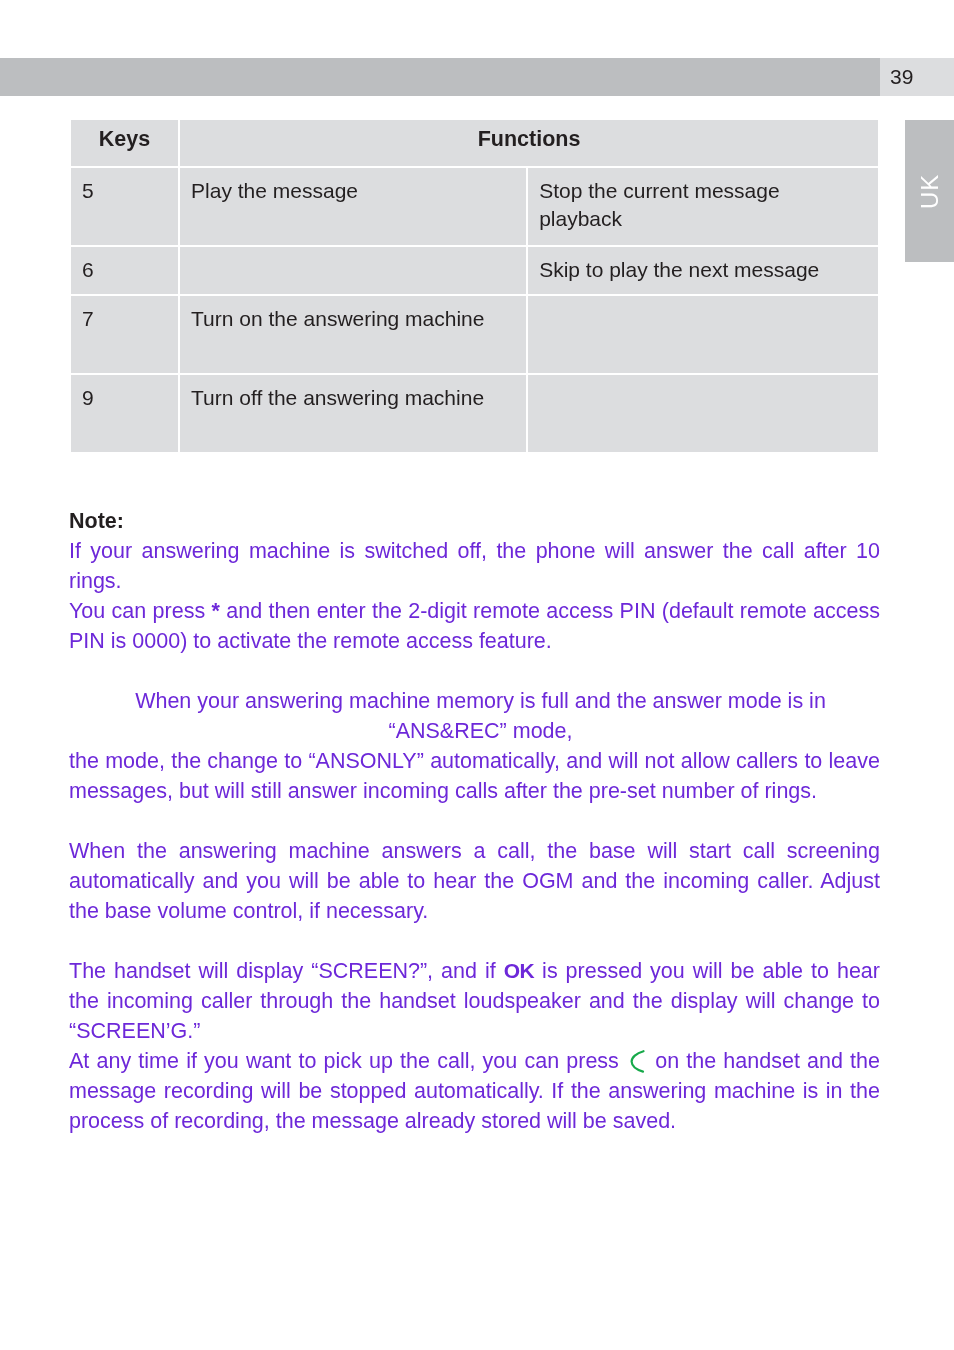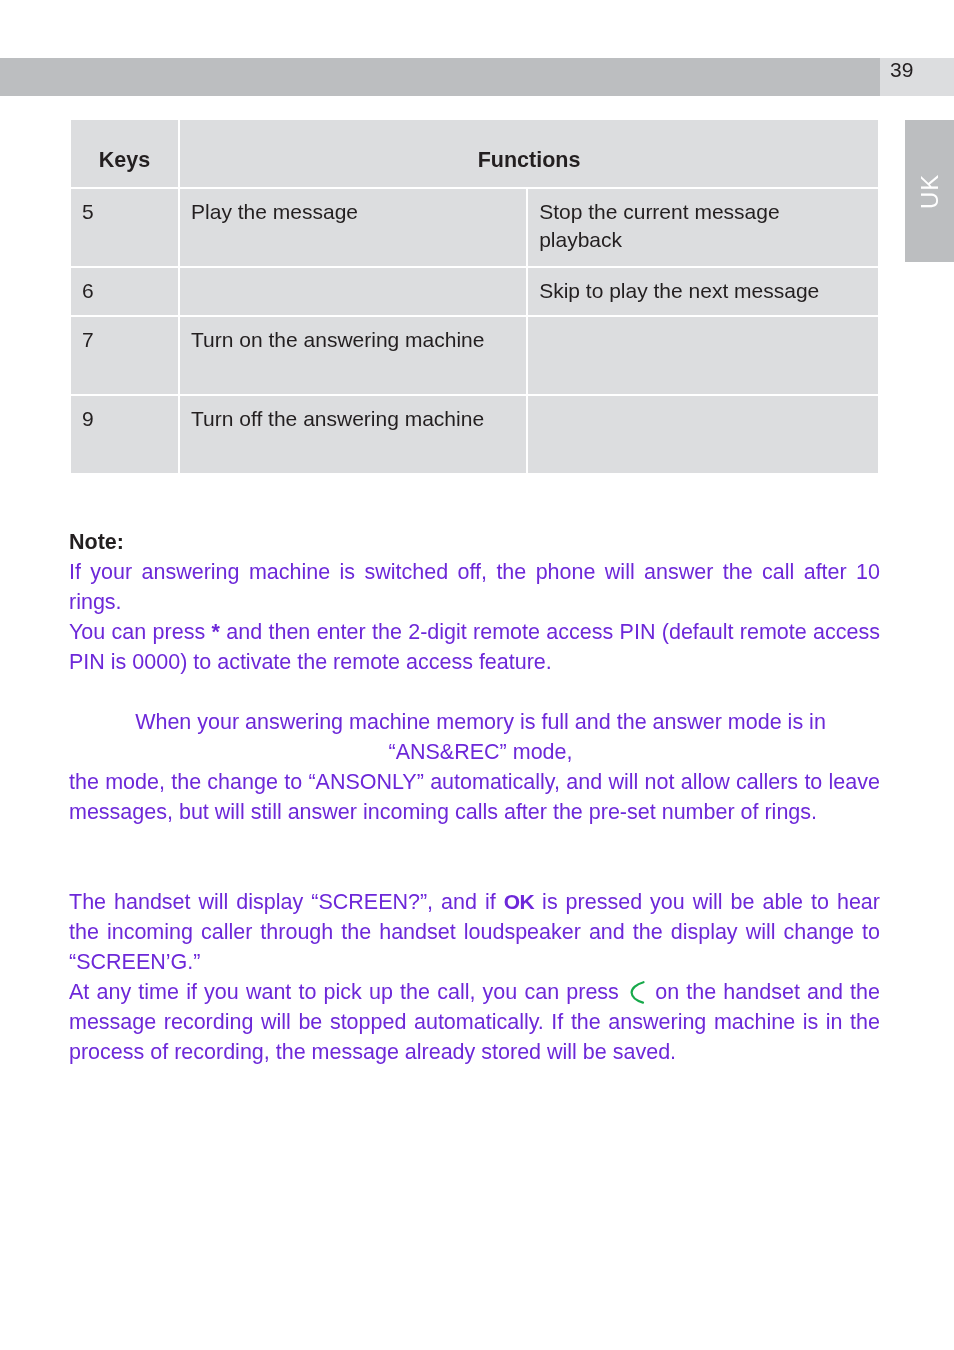--- a/index.html
+++ b/index.html
@@ -33,21 +33,21 @@
     background: #bcbec0;
   }
   .page-number-box {
     position: absolute;
     left: 880px;
     top: 0;
     width: 74px;
     height: 38px;
     background: #dcdddf;
     display: flex;
-    align-items: flex-start;
+    align-items: center;
     justify-content: flex-start;
     padding-left: 10px;
     box-sizing: border-box;
   }
   .page-number {
     font-size: 21px;
     color: #231f20;
     letter-spacing: 0px;
     font-weight: 400;
   }
@@ -99,21 +99,21 @@
     vertical-align: top;
     font-size: 21px;
     font-weight: 400;
     line-height: 1.33;
     color: #231f20;
     text-align: left;
   }
   .key-table th {
     font-weight: 700;
     text-align: center;
-    padding-top: 26px;
+    padding-top: 5px;
     padding-bottom: 12px;
     font-size: 21.5px;
   }
   .col-keys { width: 88px; }
   .col-fn1  { width: 344px; }
   .col-fn2  { width: 349px; }
   .row-tall td { height: 58px; }
   .row-short td { height: 22px; }
   p.body {
     margin: 0;
@@ -211,20 +211,21 @@
   <div class="note-section">
     <p class="note-title">Note:</p>
     <p class="body">If your answering machine is switched off, the phone will answer the call after 10 rings.</p>
     <p class="body"><span>You can press </span><b class="strong">*</b><span> and then enter the 2-digit remote access PIN (default remote access PIN is 0000) to activate the remote access feature.</span></p>
     <div class="spacer"></div>
     <p class="body left">When your answering machine memory is full and the answer mode is in “ANS&amp;REC” mode,</p>
     <p class="body">the mode, the change to “ANSONLY” automatically, and will not allow callers to leave messages, but will still answer incoming calls after the pre-set number of rings.</p>
   </div>
 
   <div style="margin-top:30px;">
+    <p class="body">When the answering machine answers a call, the base will start call screening automatically and you will be able to hear the OGM and the incoming caller. Adjust the base volume control, if necessary.</p>
     <div class="spacer"></div>
     <p class="body"><span>The handset will display “SCREEN?”, and if </span><b class="ok-key">OK</b><span> is pressed you will be able to hear the incoming caller through the handset loudspeaker and the display will change to “SCREEN’G.”</span></p>
     <p class="body"><span>At any time if you want to pick up the call, you can press </span><span class="phone-icon"><svg width="18" height="24" viewBox="0 0 18 24" xmlns="http://www.w3.org/2000/svg">
             <path d="M15.5 2.2 C8.2 4.2 3.6 8.4 3.6 12.6 C3.6 16.6 8.0 20.6 15.0 22.6" fill="none" stroke="#17a94a" stroke-width="2.2" stroke-linecap="round"></path>
           </svg></span><span> on the handset and the message recording will be stopped automatically. If the answering machine is in the process of recording, the message already stored will be saved.</span></p>
   </div>
 
 </div>
 
 </body></html>

